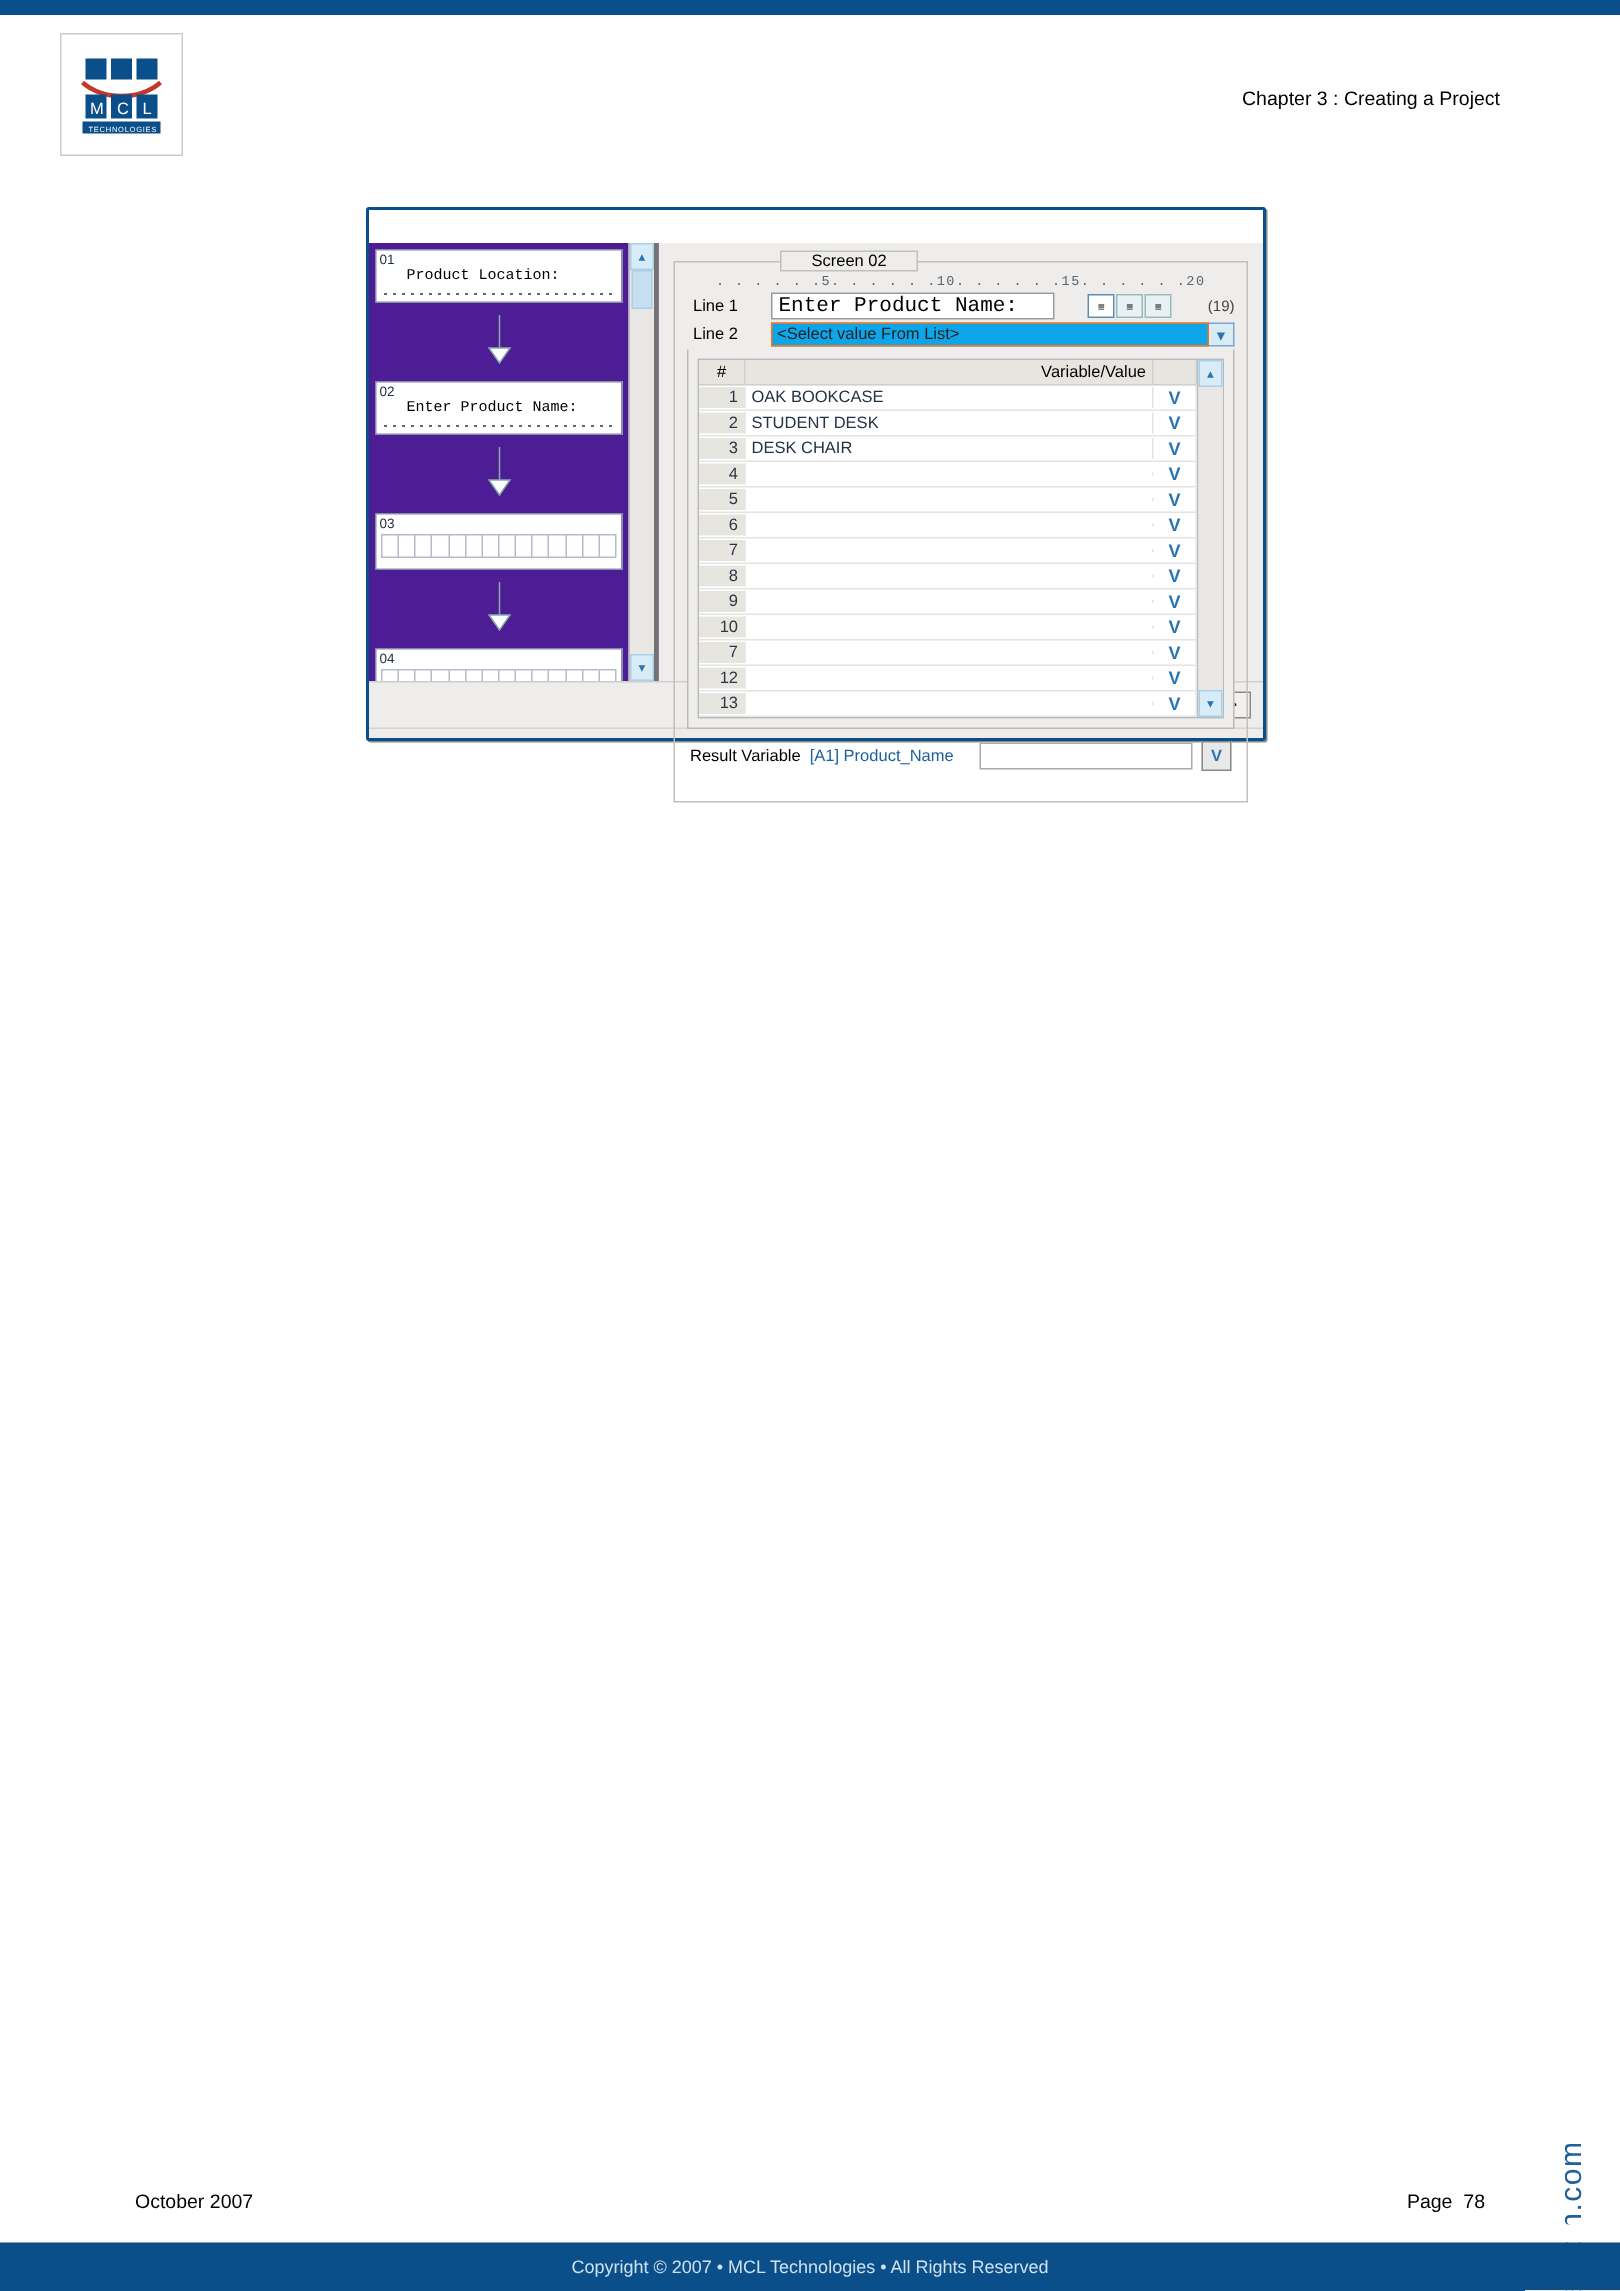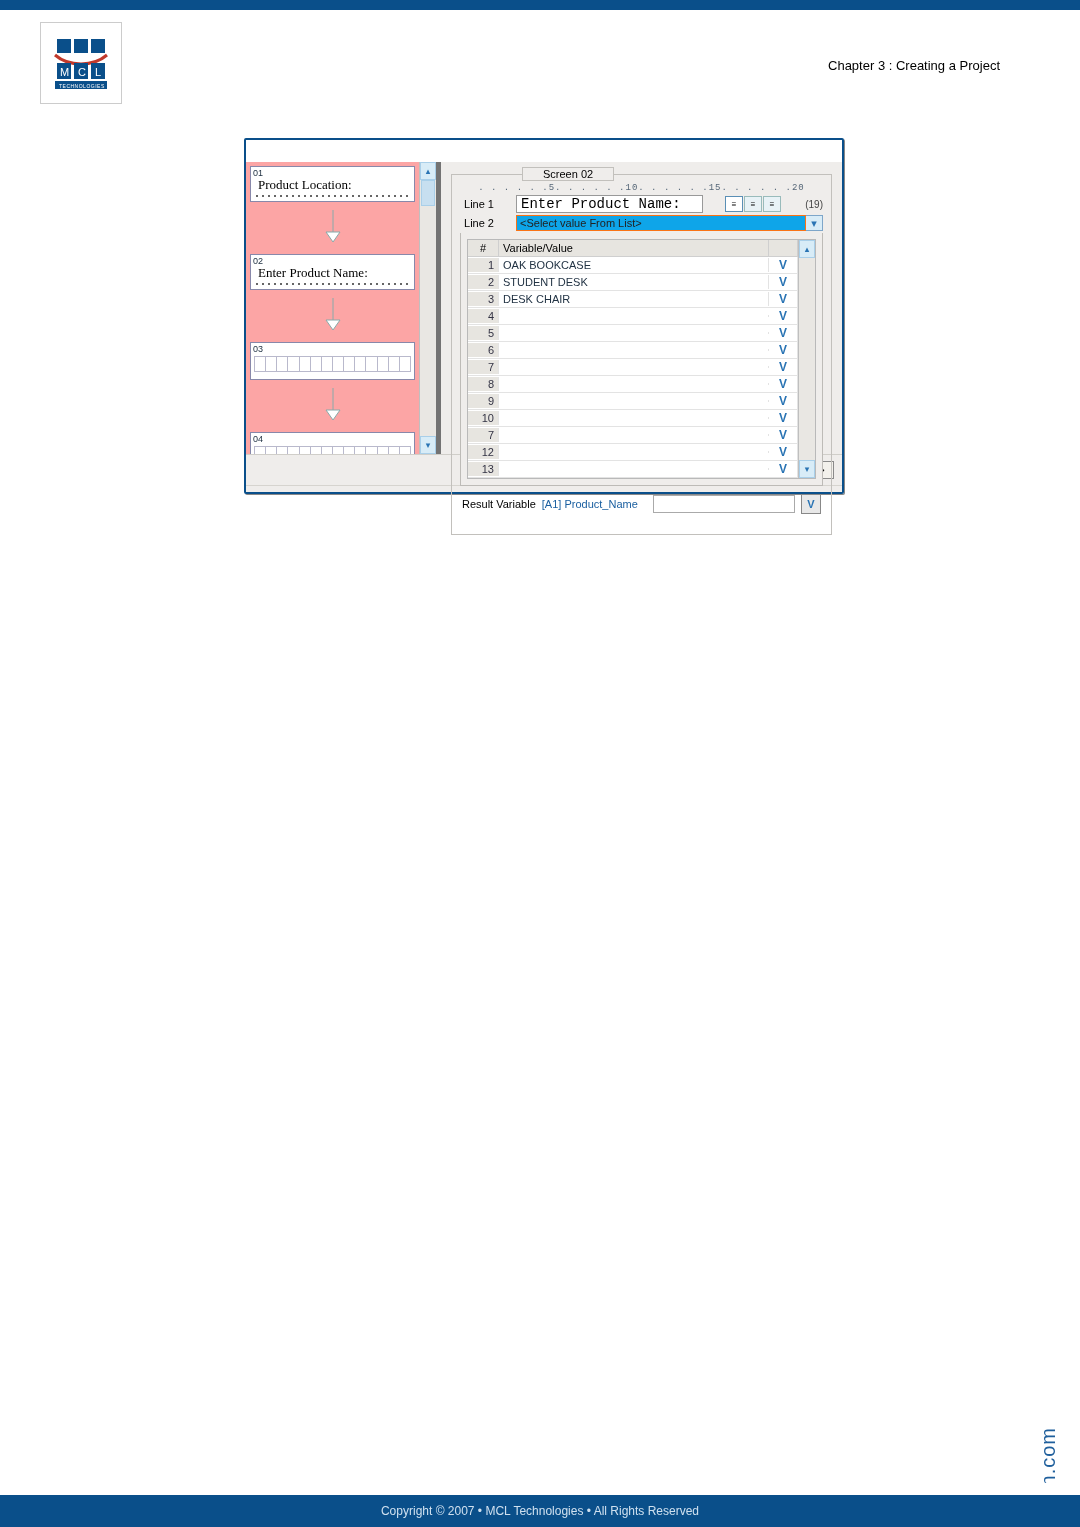--- a/index.html
+++ b/index.html
@@ -7,31 +7,31 @@
   .top-blue{height:10px;background:#0a4f8a}
   .logo-wrap{position:absolute;left:40px;top:22px;width:80px;height:80px;border:1px solid #ccc;display:flex;align-items:center;justify-content:center;background:#fff}
   .mcl-logo{width:60px;height:60px;position:relative}
   .mcl-logo svg{width:60px;height:60px}
   .chapter-inner{position:absolute;right:80px;top:58px;font-size:13px}
   .screenshot{position:absolute;left:244px;top:138px;width:596px;height:352px;border:2px solid #0a4f8a;border-radius:2px;box-shadow:1px 1px 0 #888}
   .titlebar{height:22px;background:linear-gradient(#1a5fa0,#0a4f8a);color:#fff;font-size:11px;display:flex;align-items:center;justify-content:space-between;padding:0 4px}
   .titlebar .x{width:16px;height:16px;background:#cf3e24;border:1px solid #fff;display:flex;align-items:center;justify-content:center;color:#fff;font-weight:bold;font-size:11px;border-radius:2px}
   .ss-body{position:absolute;top:22px;bottom:0;left:0;right:0;background:#efedeb;display:flex;flex-direction:column}
   .ss-main{flex:1;display:flex;min-height:0}
-  .left-col{width:190px;border-right:5px solid #737373;background:#fca5a5;position:relative;display:flex}
+  .left-col{width:190px;border-right:3px solid #737373;background:#4c1d95;position:relative;display:flex}
   .left-scroll{flex:1;overflow:hidden;position:relative}
   .lscroll-bar{width:16px;background:#e9e7e3;border-left:1px solid #bfbfbf;display:flex;flex-direction:column}
   .lsbtn{height:16px;border:1px solid #a9cfe9;background:#d8ecf7;display:flex;align-items:center;justify-content:center;font-size:9px;color:#2a74b4}
   .lsbtn.up::before{content:"▴"}
   .lsbtn.down::before{content:"▾"}
   .lstrack{flex:1;background:#e9e7e3;position:relative}
   .lthumb{position:absolute;left:1px;right:1px;top:0;height:24px;background:#c7dff0;border:1px solid #a9cfe9}
   .screen-block{border:1px solid #88a;margin:4px 4px 8px 4px;background:#fff}
   .sb-num{font-size:9px;color:#234;padding:1px 2px 0 2px}
-  .sb-txt{font-family:Liberation Serif, serif;font-size:13px;padding:0 3px 2px 7px;line-height:14px;white-space:pre}
+  .sb-txt{font-family:Liberation Mono, monospace;font-size:10px;padding:0 3px 2px 20px;line-height:14px;white-space:pre}
   .sb-under{height:4px;margin:0 3px 3px 3px;background-image:radial-gradient(#666 1px,transparent 1px);background-size:6px 4px;background-repeat:repeat-x}
   .sb-grid{height:20px;margin:2px 3px 3px 3px;display:flex}
   .sb-grid div{flex:1;border:1px solid #b9b9cc;border-right:none;height:14px}
   .sb-grid div:last-child{border-right:1px solid #b9b9cc}
   .down-arrow{height:40px;display:flex;align-items:flex-start;justify-content:center;margin-bottom:2px}
   .down-arrow svg{width:24px;height:34px}
   .right-col{flex:1;padding:6px 10px 4px 10px;position:relative;font-size:11px}
   .fieldset{border:1px solid #c2c0bc;position:relative;padding:8px 8px 8px 8px;margin-top:6px}
   .legend{position:absolute;top:-8px;left:70px;background:#efedeb;font-size:11px;padding:0 20px;border:1px solid #c2c0bc}
   .ruler{font-size:9px;color:#567;text-align:center;letter-spacing:1px;margin-bottom:2px;font-family:"Courier New",monospace}
@@ -47,21 +47,21 @@
   .dd-btn{width:16px;border:1px solid #7ea6c9;border-left:none;background:#d8ecf7;display:flex;align-items:center;justify-content:center;color:#2a74b4}
   .tabs{display:flex;border-bottom:1px solid #bdbbb7;margin-top:10px}
   .tab{border:1px solid #bdbbb7;border-bottom:none;background:#efedeb;padding:2px 10px;font-size:11px;position:relative;top:1px;border-radius:3px 3px 0 0}
   .tab.active{background:#efedeb}
   .grid-wrap{border:1px solid #bdbbb7;border-top:none;background:#efedeb;padding:6px;display:flex;gap:0}
   .grid{border:1px solid #b9b9b9;background:#fff;font-size:11px;width:100%;display:flex}
   .gcols{flex:1}
   .ghdr{display:flex;background:#e7e5e0;border-bottom:1px solid #cfcfcf}
   .gh{padding:2px 4px;border-right:1px solid #cfcfcf}
   .gh.num{width:22px;text-align:center}
-  .gh.val{flex:1;text-align:left}
+  .gh.val{flex:1;text-align:right}
   .gh.chk{width:20px}
   .grow{display:flex;border-bottom:1px solid #e3e3e3;height:16px;align-items:center}
   .gc{padding:1px 4px;border-right:1px solid #e3e3e3;font-size:11px}
   .gc.num{width:22px;text-align:right;background:#e7e5e0;color:#334}
   .gc.val{flex:1;color:#234}
   .gc.chk{width:20px;text-align:center;color:#2a74b4;font-weight:bold;font-size:12px}
   .gscroll{width:16px;background:#e9e7e3;border-left:1px solid #bfbfbf;display:flex;flex-direction:column}
   .result-row{display:flex;align-items:center;gap:6px;margin:8px 2px 12px 2px;font-size:11px}
   .rvar{flex:0 0 auto}
   .rlink{color:#1a5fa0}
@@ -308,17 +308,21 @@
       <div class="btn">Help &lt;F1&gt;</div>
     </div>
     <div class="statusbar"></div>
   </div>
 </div>
 
 <div class="side-url">
   <span>www.mcl-collection.com</span>
 </div>
 
+<div class="footer-line">
+  <span>October 2007</span>
+  <span><span>Page</span>&nbsp;&nbsp;<span>78</span></span>
+</div>
 
 <div class="bottom-spacer"></div>
 <div class="copyright">Copyright © 2007 • MCL Technologies • All Rights Reserved</div>
 
 </div>
 
 </body></html>

